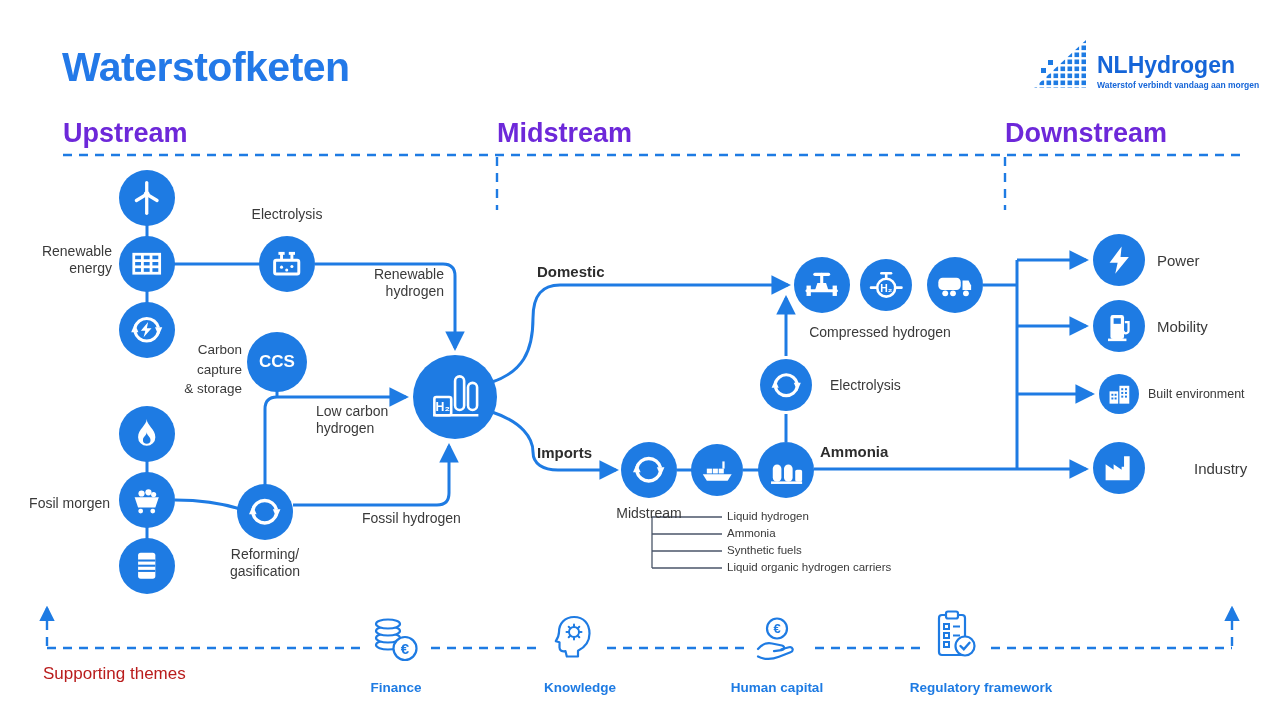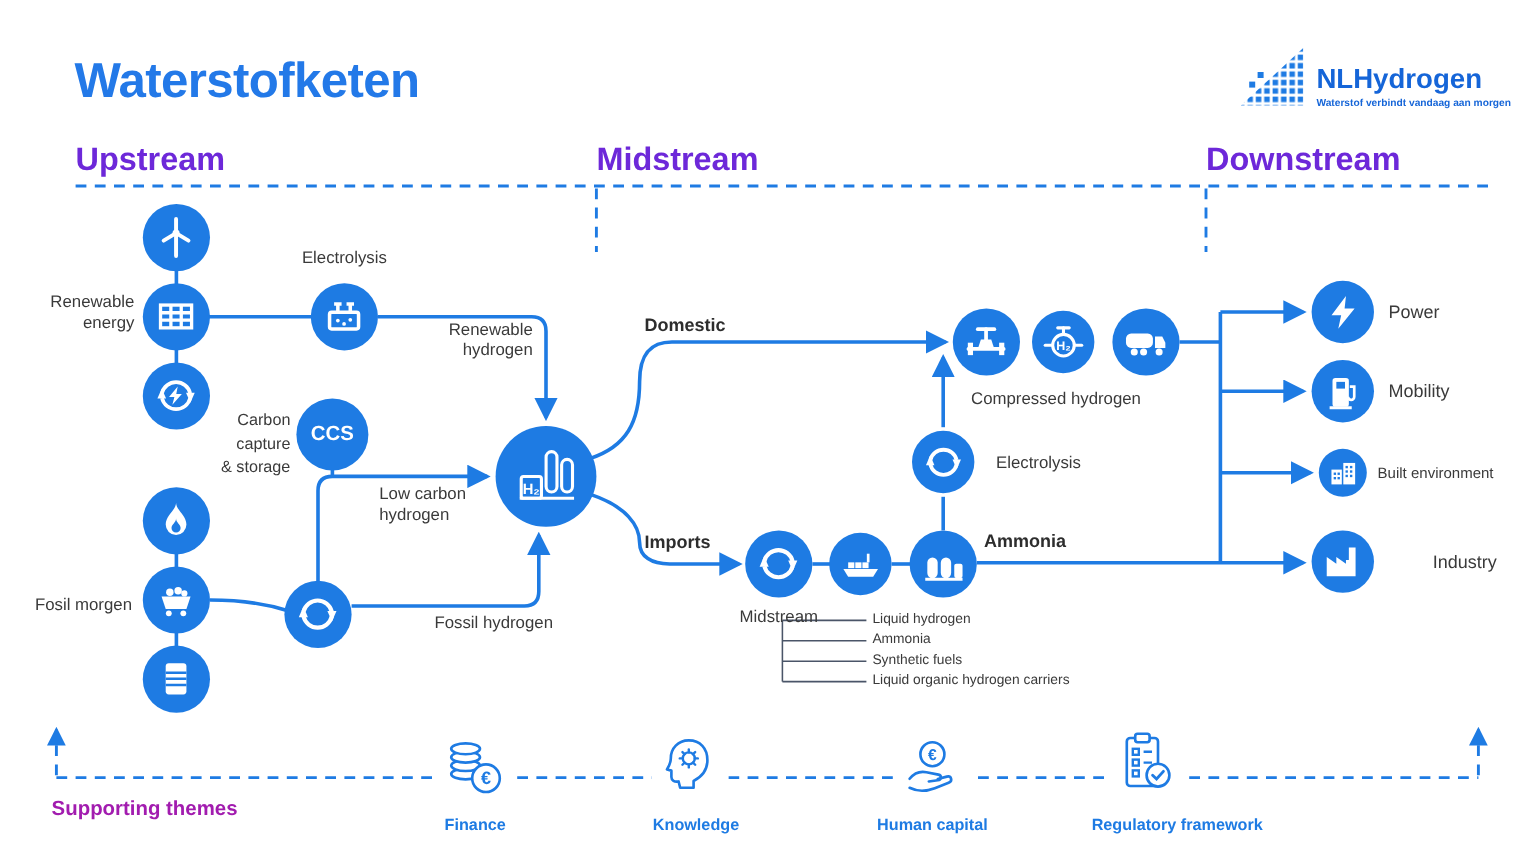--- a/index.html
+++ b/index.html
@@ -15,21 +15,21 @@
   .carrier{position:absolute;z-index:3;font-size:11.5px;color:#3A3A3A}
   .sec{position:absolute;z-index:3;font-size:27px;font-weight:bold;color:#6d28d9}
   .title{position:absolute;left:62px;top:44px;z-index:3;font-size:41px;font-weight:bold;color:#2379E8;letter-spacing:-.5px}
   .logo{position:absolute;left:1032px;top:38px;z-index:3;display:flex;gap:9px;align-items:flex-end}
   .logo-name{font-size:23px;font-weight:bold;color:#1565D8;line-height:1.05}
   .logo-tag{font-size:8.5px;color:#1565D8;margin-top:3px;font-weight:bold}
   .theme-box{position:absolute;z-index:2;width:64px;height:64px;background:#fff;
              display:flex;align-items:center;justify-content:center}
   .theme-box svg{width:56px;height:56px}
   .theme-lbl{position:absolute;z-index:3;font-size:13.5px;font-weight:bold;color:#1E7BE3;text-align:center}
-  .support-lbl{position:absolute;left:43px;top:664px;z-index:3;font-size:17px;font-weight:bold;color:#a21caf}
+  .support-lbl{position:absolute;left:43px;top:664px;z-index:3;font-size:17px;font-weight:normal;color:#b91c1c}
   .ccs-text{color:#fff;font-weight:bold;font-size:17px}
 </style>
 </head>
 <body>
 
 <div class="canvas">
 
   <svg class="wires" width="1280" height="720">
     <defs>
       <marker id="arr" viewBox="0 0 10 10" refX="8.5" refY="5" markerWidth="6.5" markerHeight="6.5" orient="auto">
@@ -193,20 +193,22 @@
     </svg>
   </div>
 
   <div class="lbl" style="left:12px;top:243px;width:100px;text-align:right">Renewable
 energy</div>
   <div class="lbl" style="left:242px;top:206px;width:90px;text-align:center">Electrolysis</div>
   <div class="lbl" style="left:162px;top:340px;width:80px;text-align:right;font-size:13.5px;line-height:1.45">Carbon
 capture
 &amp; storage</div>
   <div class="lbl" style="left:20px;top:495px;width:90px;text-align:right">Fosil morgen</div>
+  <div class="lbl" style="left:209px;top:546px;width:112px;text-align:center">Reforming/
+gasification</div>
   <div class="lbl" style="left:356px;top:266px;width:88px;text-align:right">Renewable
 hydrogen</div>
   <div class="lbl" style="left:316px;top:403px;width:90px">Low carbon
 hydrogen</div>
   <div class="lbl" style="left:362px;top:510px">Fossil hydrogen</div>
 
   <div class="node" style="left:794px;top:257px">
     <svg viewBox="0 0 24 24">
       <g stroke="#fff" stroke-width="1.8" fill="none" stroke-linecap="round">
         <line x1="3.5" y1="15.5" x2="20.5" y2="15.5"></line>

